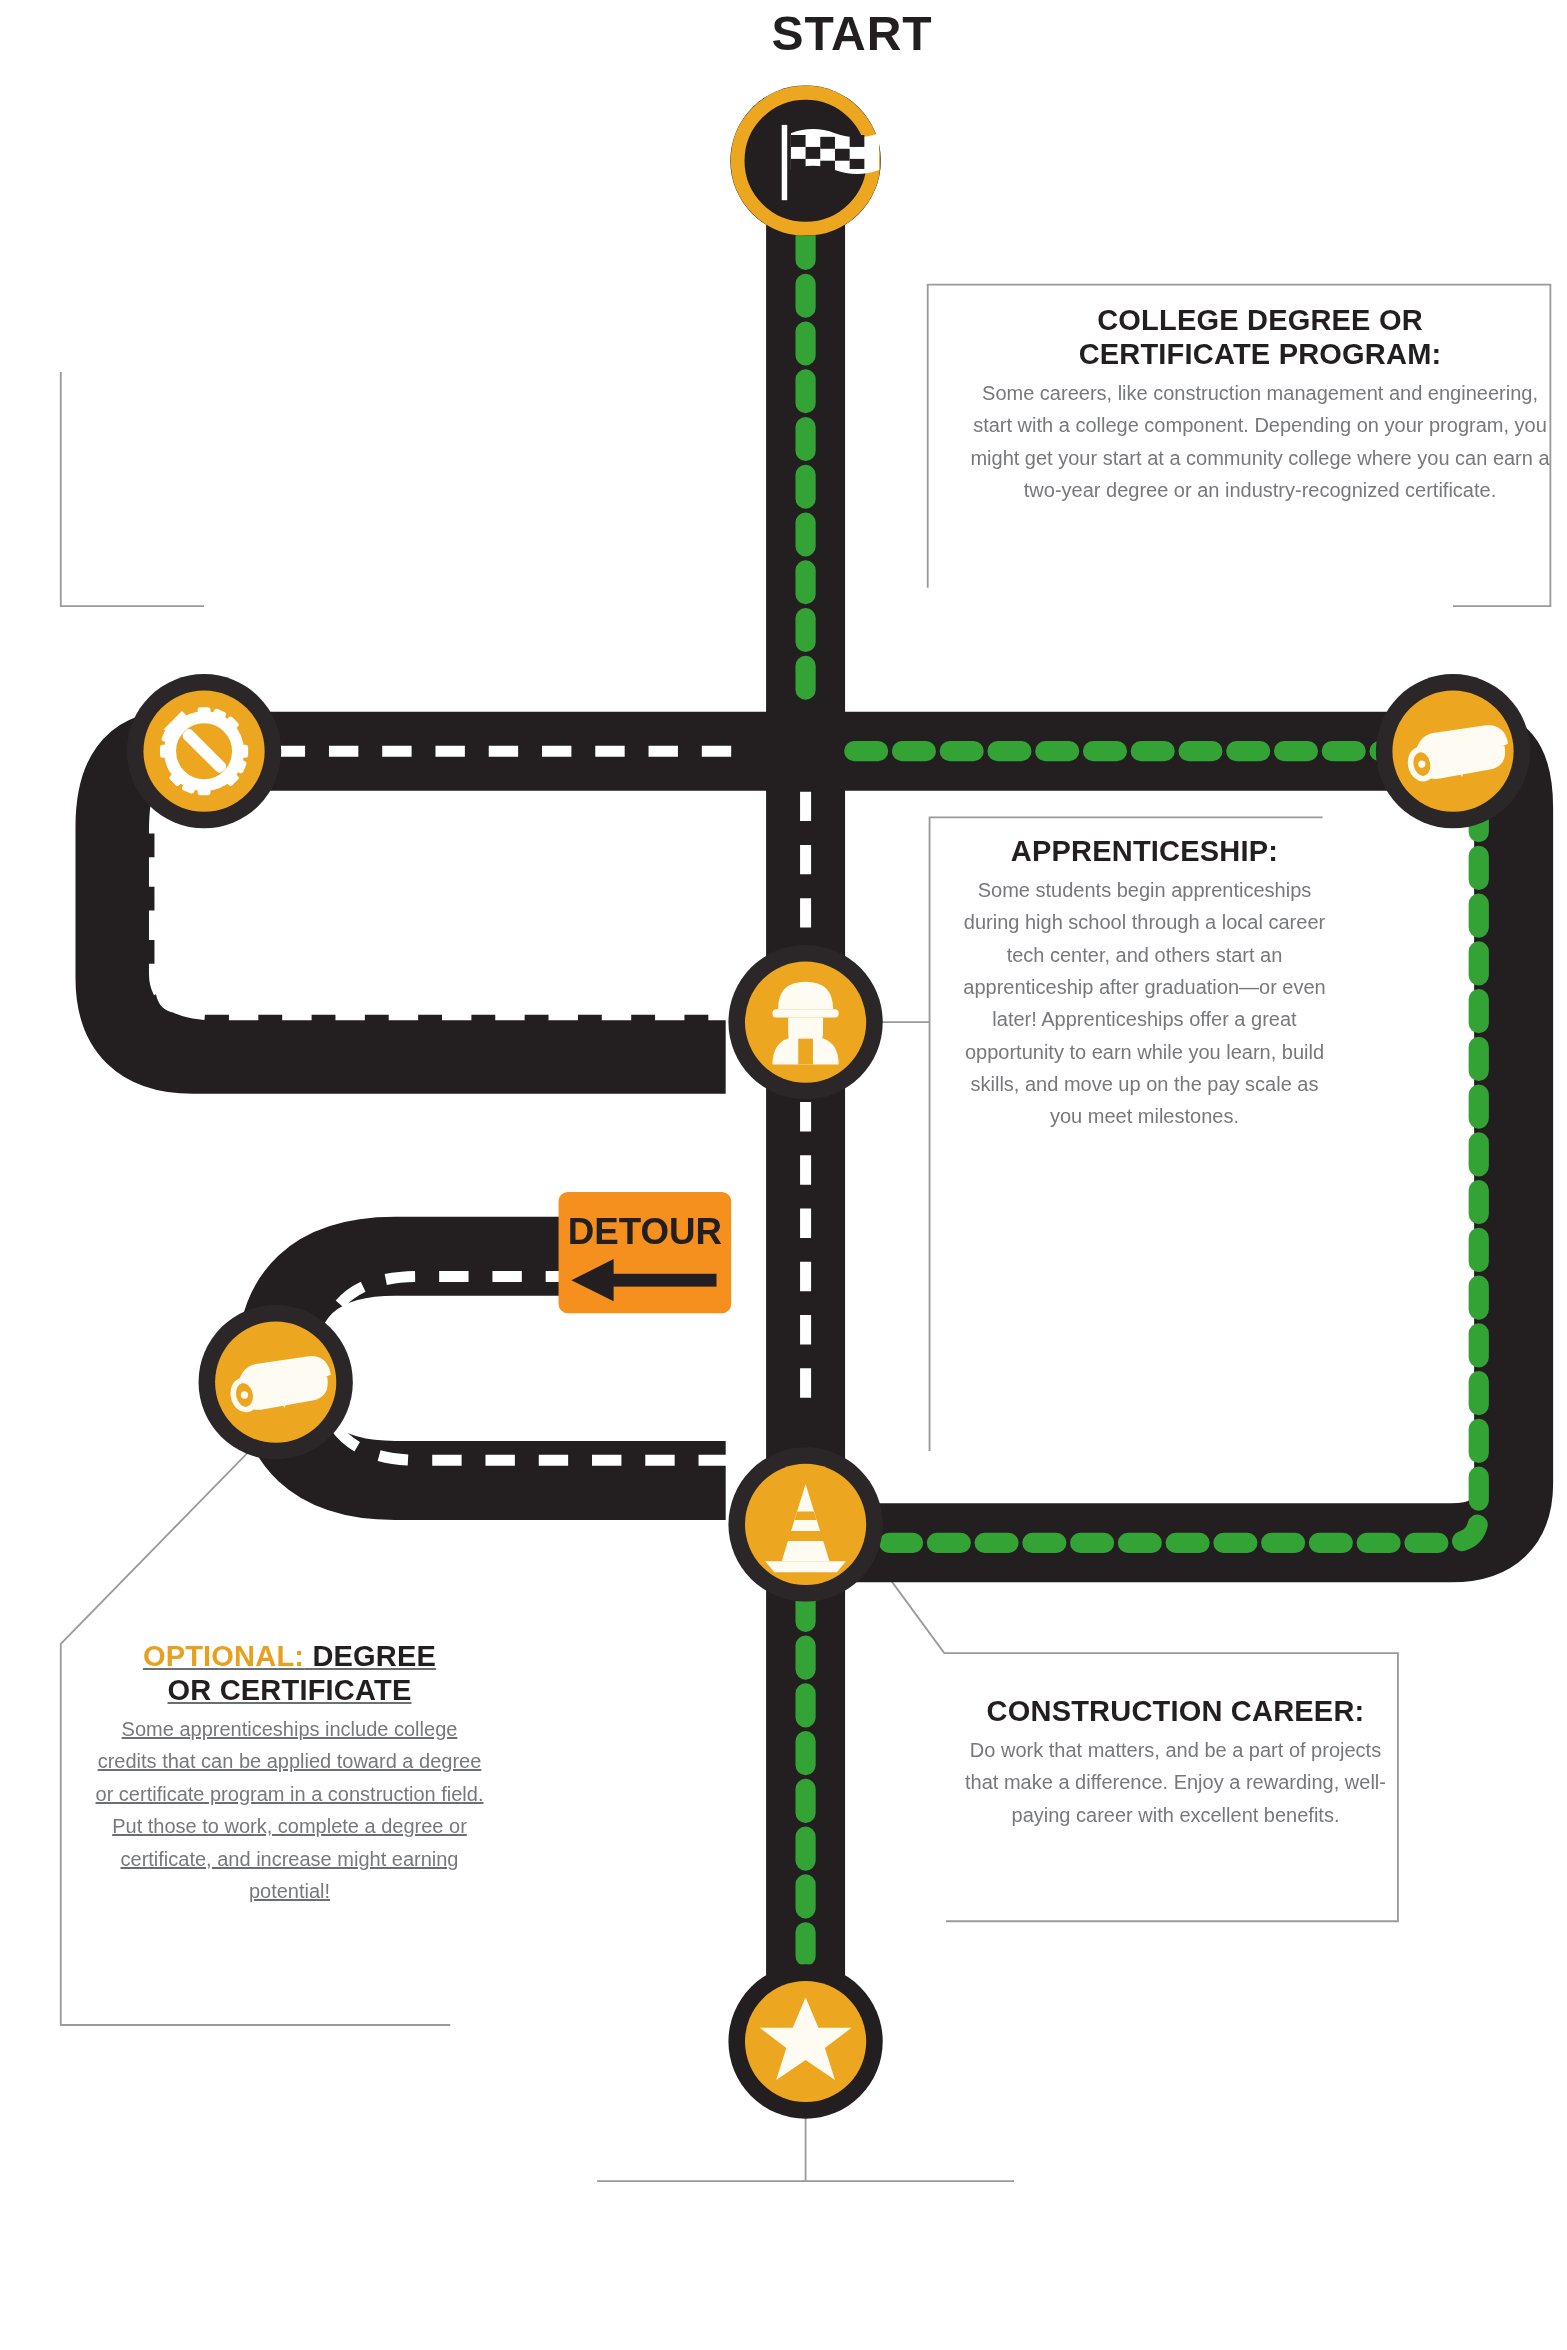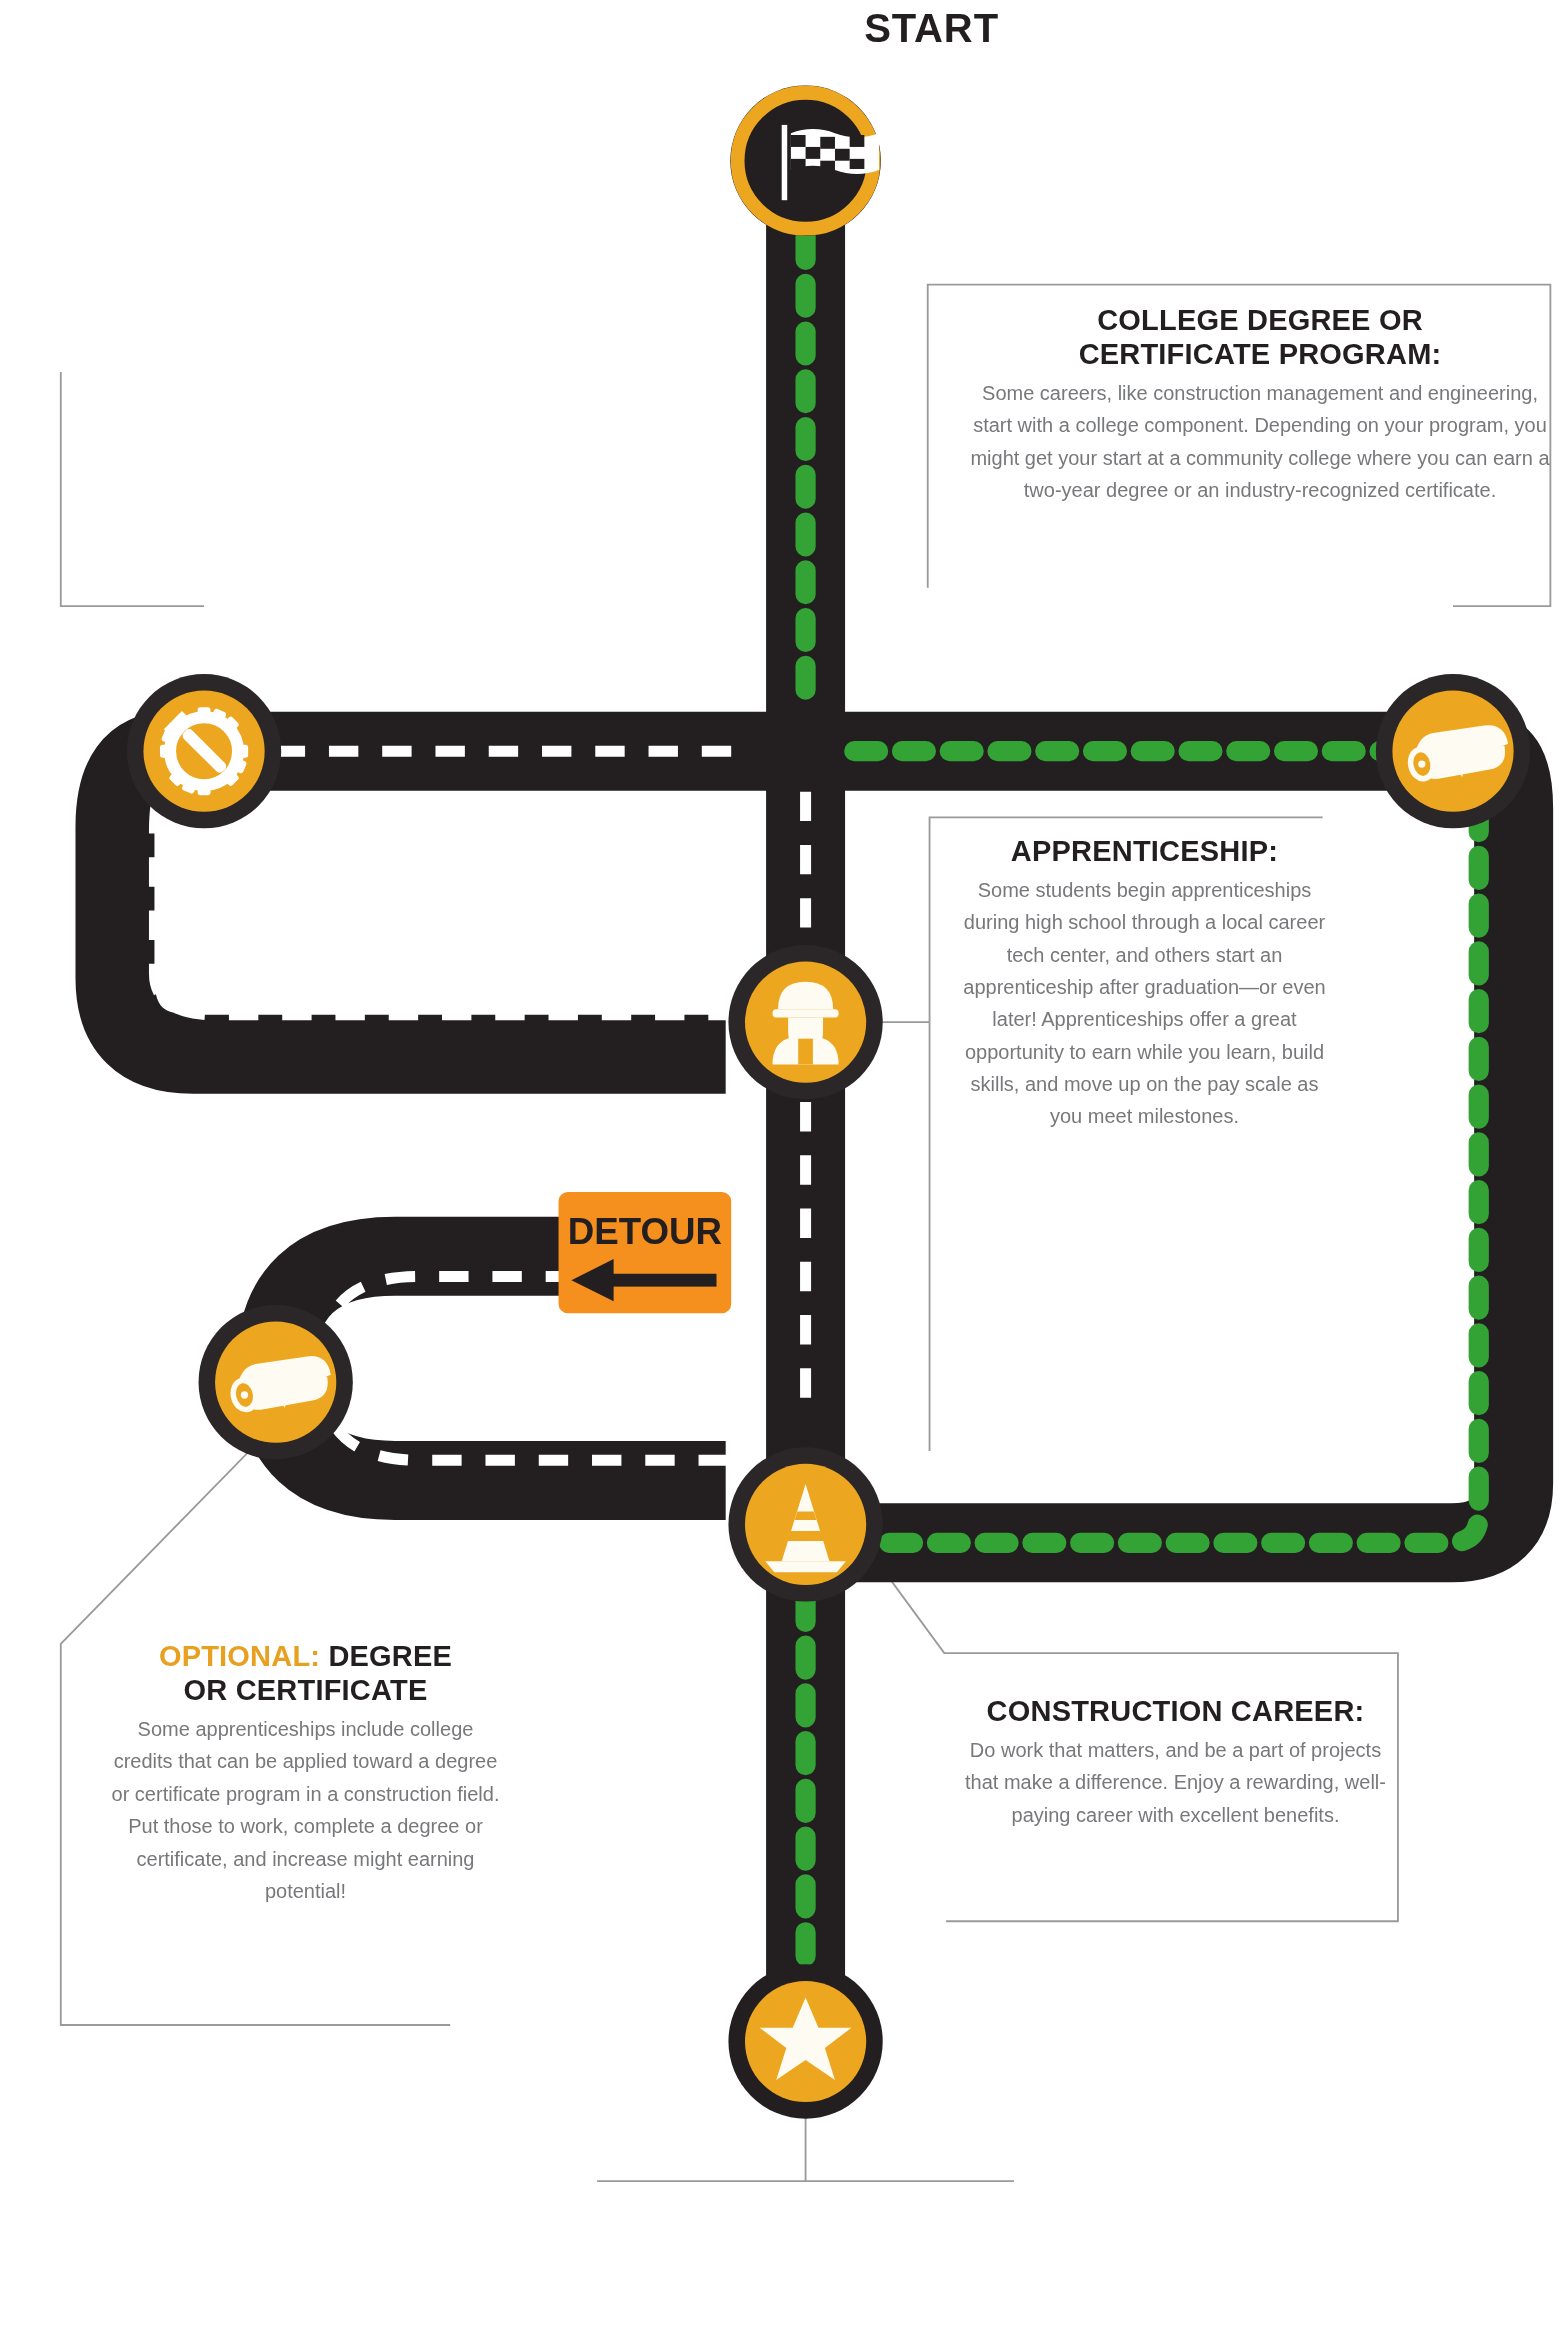--- a/index.html
+++ b/index.html
@@ -60,31 +60,30 @@
 
   
   #co-start {
     left: 705px; top: 5.5px;
     width: 294px;
     text-align: center;
   }
   #co-start .start-label {
     font-family: "Liberation Sans", sans-serif;
     font-weight: bold;
-    font-size: 40px;
+    font-size: 48px;
     letter-spacing: 0.9px;
     color: #231f20;
     text-transform: uppercase;
-    text-align: right;
   }
 
   #co-college { left: 966px; top: 303px; width: 588px; }
   #co-cte     { left: 88px;  top: 386px; width: 413px; }
   #co-appr    { left: 961px; top: 834px; width: 367px; }
-  #co-optional{ left: 108px; top: 1639px; width: 395px; }
+  #co-optional{ left: 92px; top: 1639px; width: 395px; text-decoration: underline; }
   #co-career  { left: 955px; top: 1694px; width: 441px; }
   #co-adv     { left: 592px;  top: 2190px; width: 459px; }
 </style>
 </head>
 <body>
 
 <div id="stage">
 
   <svg id="roadmap" viewBox="0 0 1707 2560">
     <defs>

